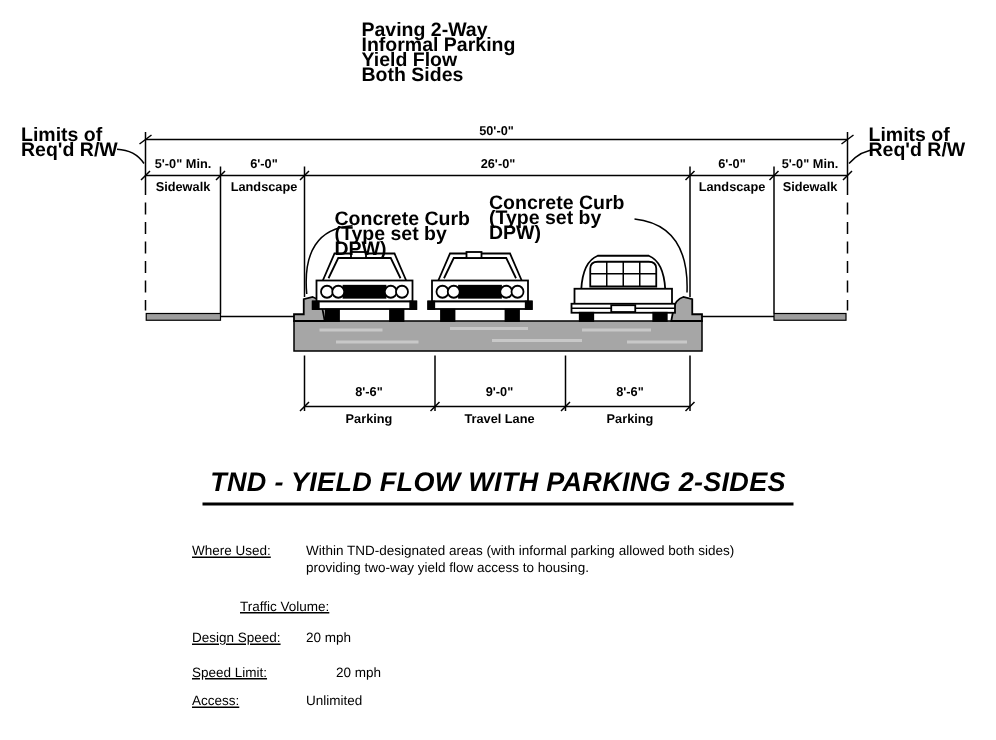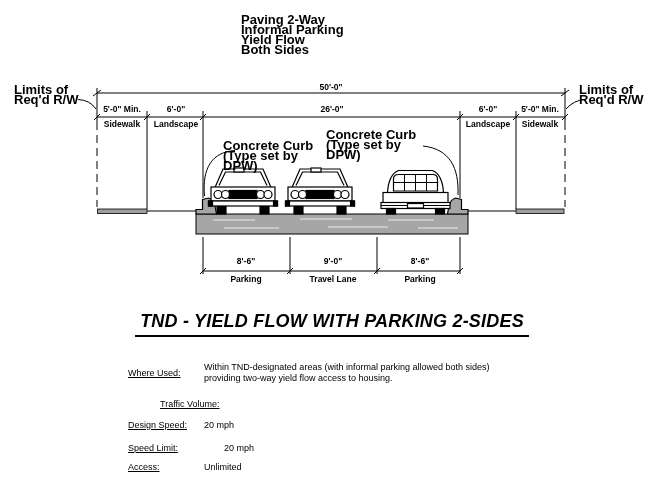--- a/index.html
+++ b/index.html
@@ -19,21 +19,21 @@
   }
   svg{position:absolute;top:0;left:0;}
   #title-wrap{left:0;top:311px;width:664px;text-align:center;}
   #title-wrap .title{
     display:inline-block;font-size:18px;font-weight:bold;
     letter-spacing:0.2px;border-bottom:2px solid #000;
     padding:0 5px 3px 5px;white-space:nowrap;font-style:italic;
   }
   .info-row{
     position:absolute;left:128px;width:500px;display:flex;
-    font-size:9px;line-height:11px;align-items:center;
+    font-size:9px;line-height:11px;
   }
   .info-label{flex:0 0 76px;text-decoration:underline;white-space:nowrap;}
   .info-value{flex:1;white-space:pre-line;}
 </style>
 </head>
 <body>
 
 <svg width="664" height="493" viewBox="0 0 664 493">
   <defs>
     <g id="car-front" stroke="#000" stroke-width="1.2">

